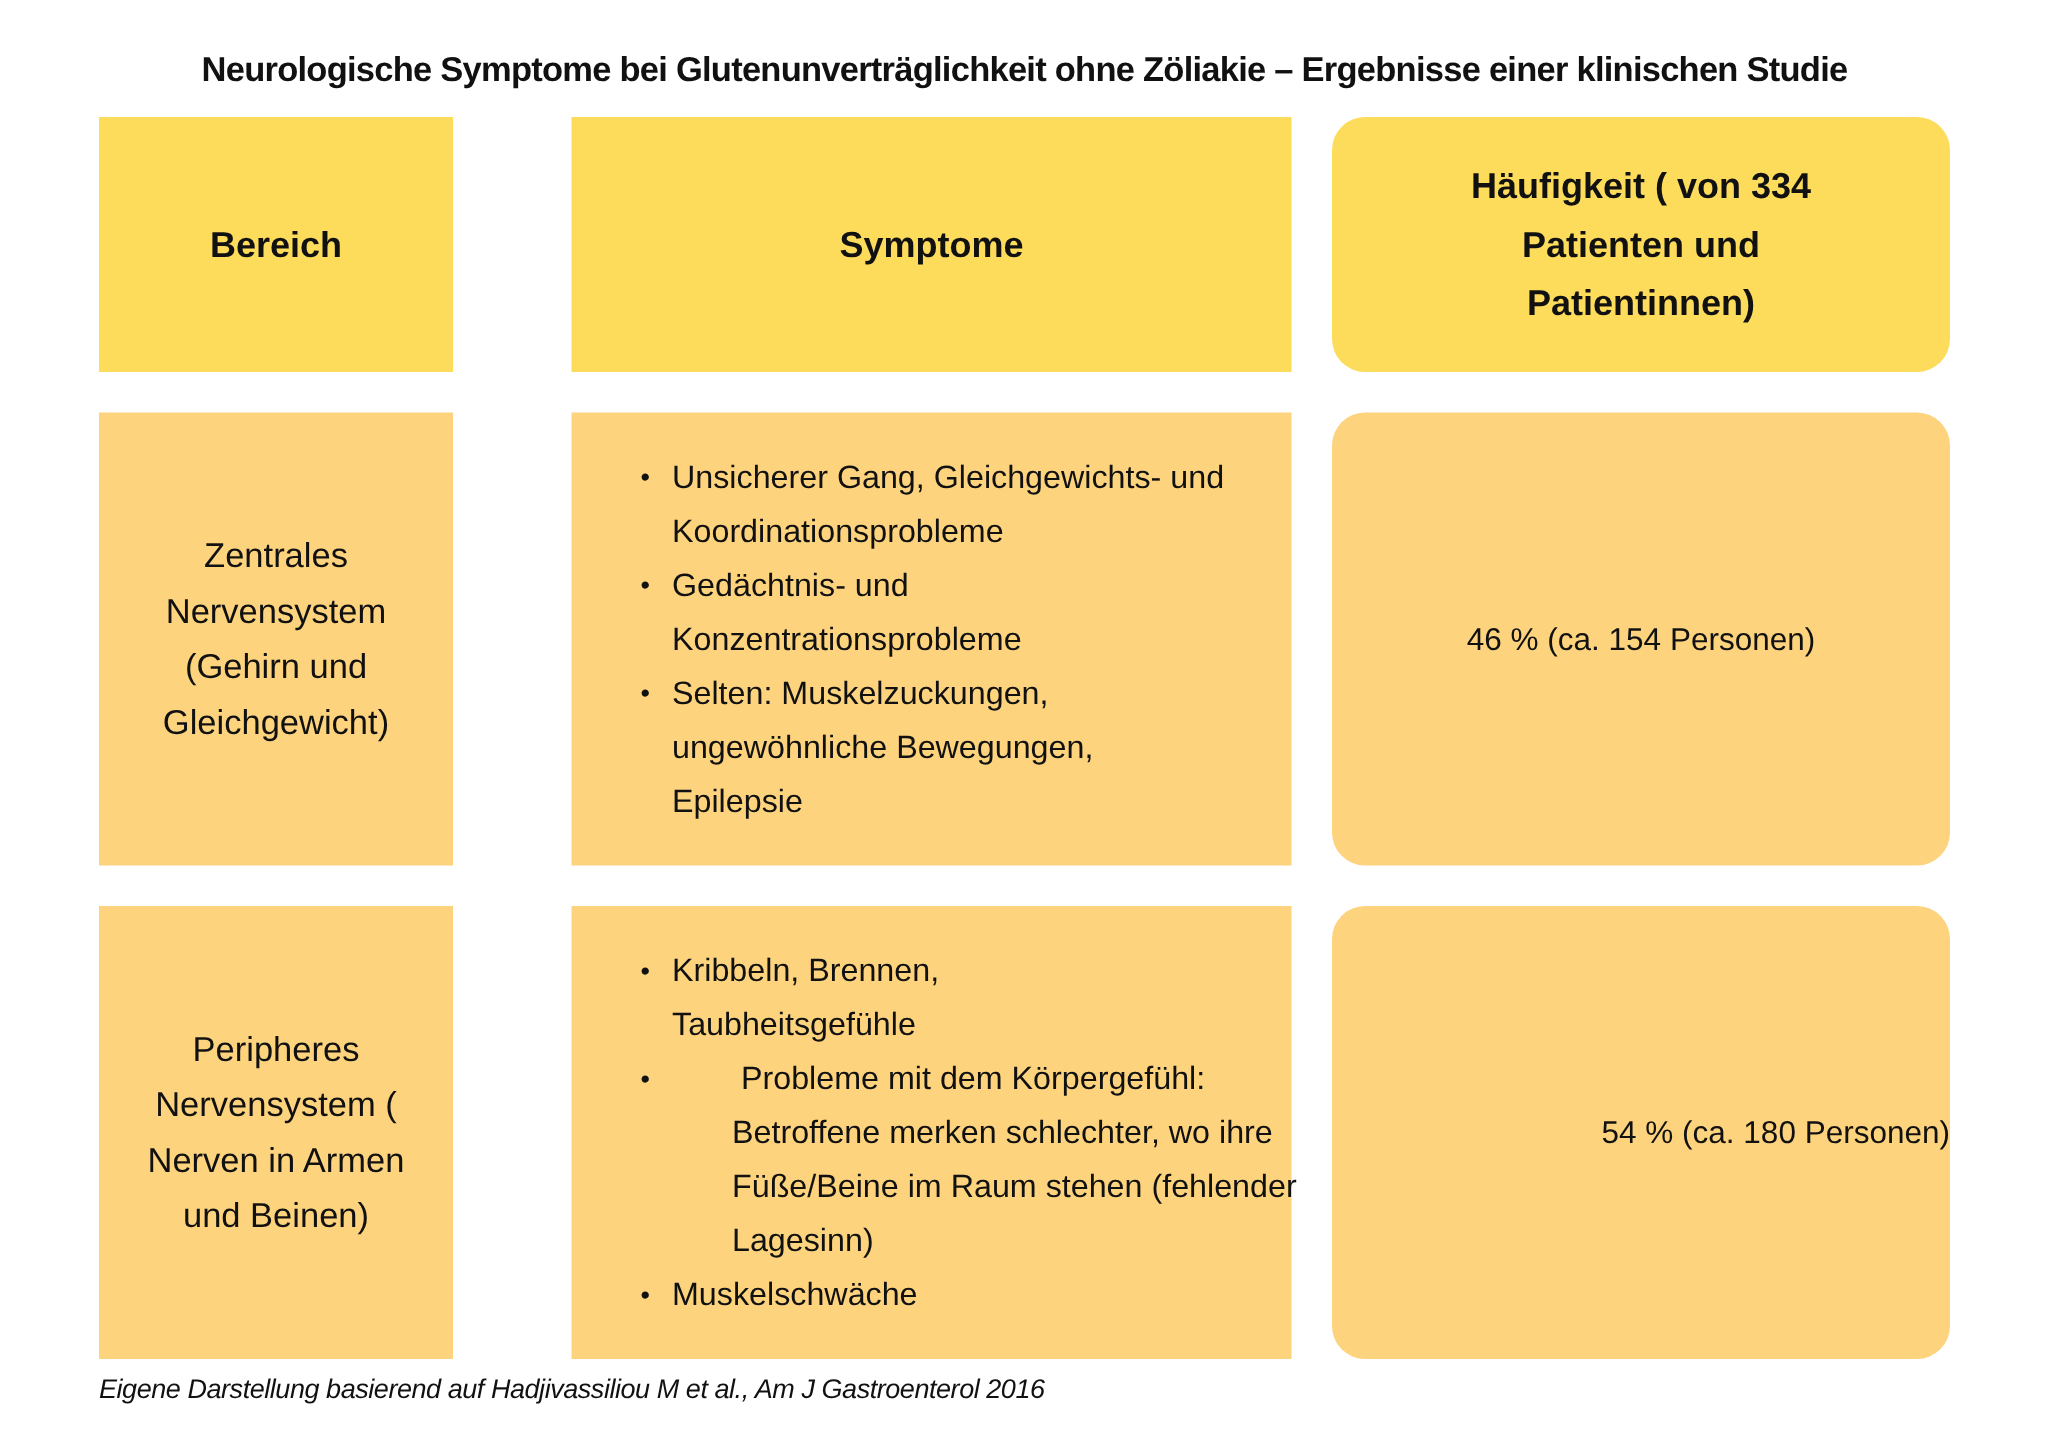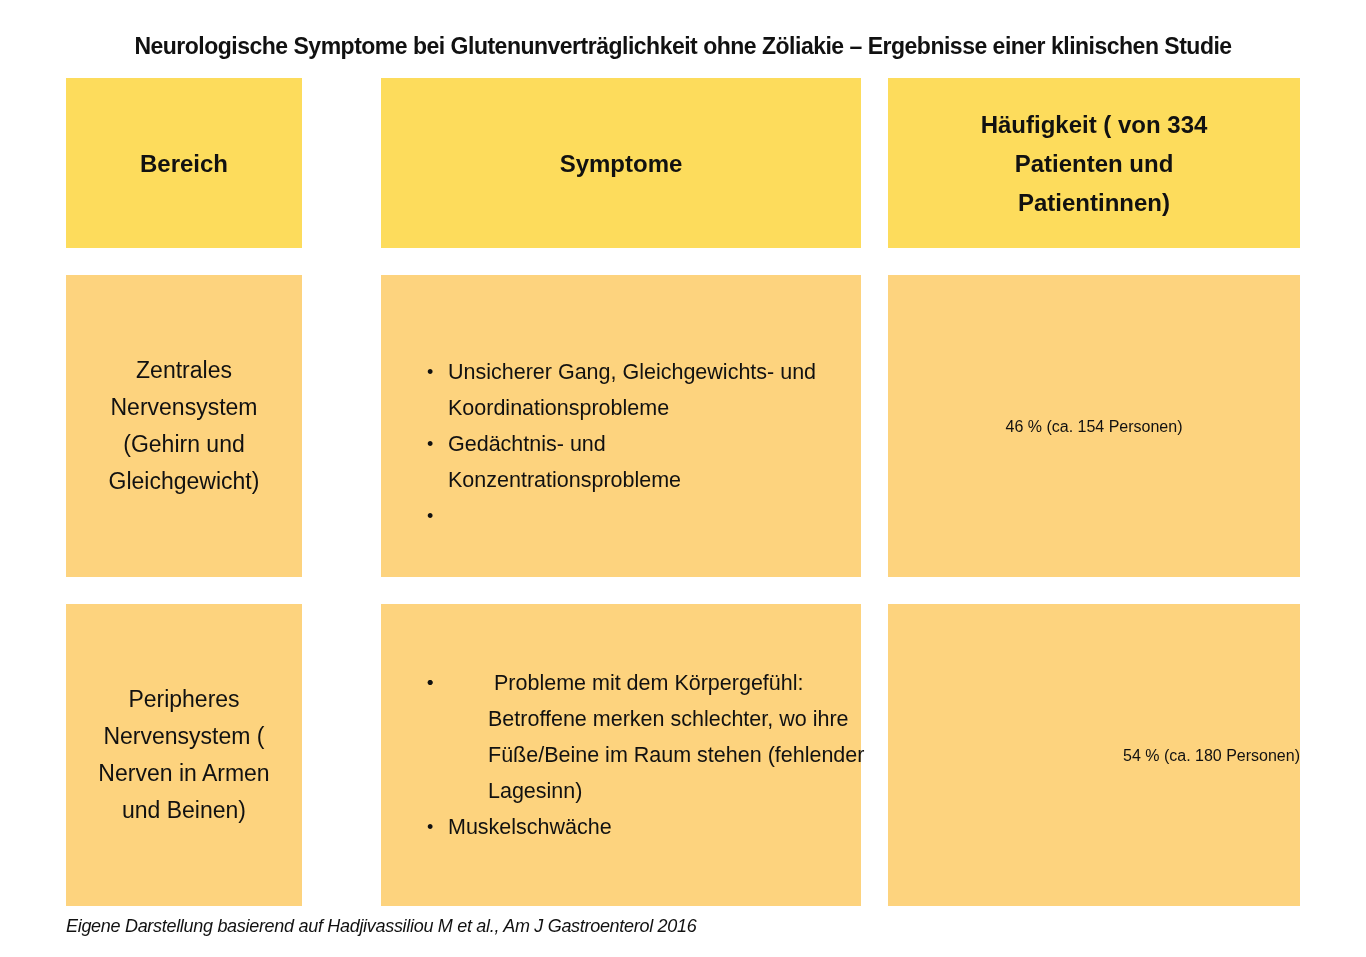--- a/index.html
+++ b/index.html
@@ -42,27 +42,27 @@
       text-align: center;
     }
     .body-cell {
       background: #FDD37E;
       font-size: 23px;
       line-height: 37px;
       text-align: center;
     }
     .col1 { left: 66px; width: 236px; }
     .col2 { left: 381px; width: 480px; }
-    .col3 { left: 888px; width: 412px; }
+    .col3 { left: 888px; width: 412px; border-radius: 22px; }
     .row-h { top: 78px; height: 170px; }
     .row-1 { top: 275px; height: 302px; }
     .row-2 { top: 604px; height: 302px; justify-content: flex-end; }
 
     .area-text { padding: 0 18px; }
-    .freq-text { font-size: 16px; }
+    .freq-text { font-size: 21px; }
 
     .symptoms {
       justify-content: flex-start;
       align-items: center;
       text-align: left;
     }
     .symptoms ul {
       margin: 0;
       padding: 0 0 0 67px;
       list-style: none;
@@ -104,33 +104,33 @@
   <span style="display:block;width:290px;">Häufigkeit ( von 334 Patienten und Patientinnen)</span>
 </div>
 
 <div class="cell body-cell col1 row-1">
   <span class="area-text" style="display:block;width:210px;">Zentrales Nervensystem (Gehirn und Gleichgewicht)</span>
 </div>
 <div class="cell body-cell col2 row-1 symptoms">
   <ul>
     <li><span class="bullet">•</span><span>Unsicherer Gang, Gleichgewichts- und Koordinationsprobleme</span></li>
     <li><span class="bullet">•</span><span style="display:inline-block;width:300px;">Gedächtnis- und Konzentrationsprobleme</span></li>
-    <li><span class="bullet">•</span></li>
+    <li><span class="bullet">•</span><span style="display:inline-block;width:340px;">Selten: Muskelzuckungen, ungewöhnliche Bewegungen, Epilepsie</span></li>
   </ul>
 </div>
 <div class="cell body-cell col3 row-1">
   <span class="freq-text">46 % (ca. 154 Personen)</span>
 </div>
 
 <div class="cell body-cell col1 row-2">
   <span class="area-text" style="display:block;width:220px;">Peripheres Nervensystem ( Nerven in Armen und Beinen)</span>
 </div>
 <div class="cell body-cell col2 row-2 symptoms">
   <ul>
-    <li><span class="bullet">•</span></li>
+    <li><span class="bullet">•</span><span style="display:inline-block;width:240px;">Kribbeln, Brennen, Taubheitsgefühle</span></li>
     <li><span class="bullet">•</span><span style="display:inline-block;width:380px;white-space:pre-wrap;margin-left:40px;"> Probleme mit dem Körpergefühl: Betroffene merken schlechter, wo ihre Füße/Beine im Raum stehen (fehlender Lagesinn)</span></li>
     <li><span class="bullet">•</span><span>Muskelschwäche</span></li>
   </ul>
 </div>
 <div class="cell body-cell col3 row-2">
   <span class="freq-text">54 % (ca. 180 Personen)</span>
 </div>
 
 <div class="footnote">Eigene Darstellung basierend auf Hadjivassiliou M et al., Am J Gastroenterol 2016</div>
 

